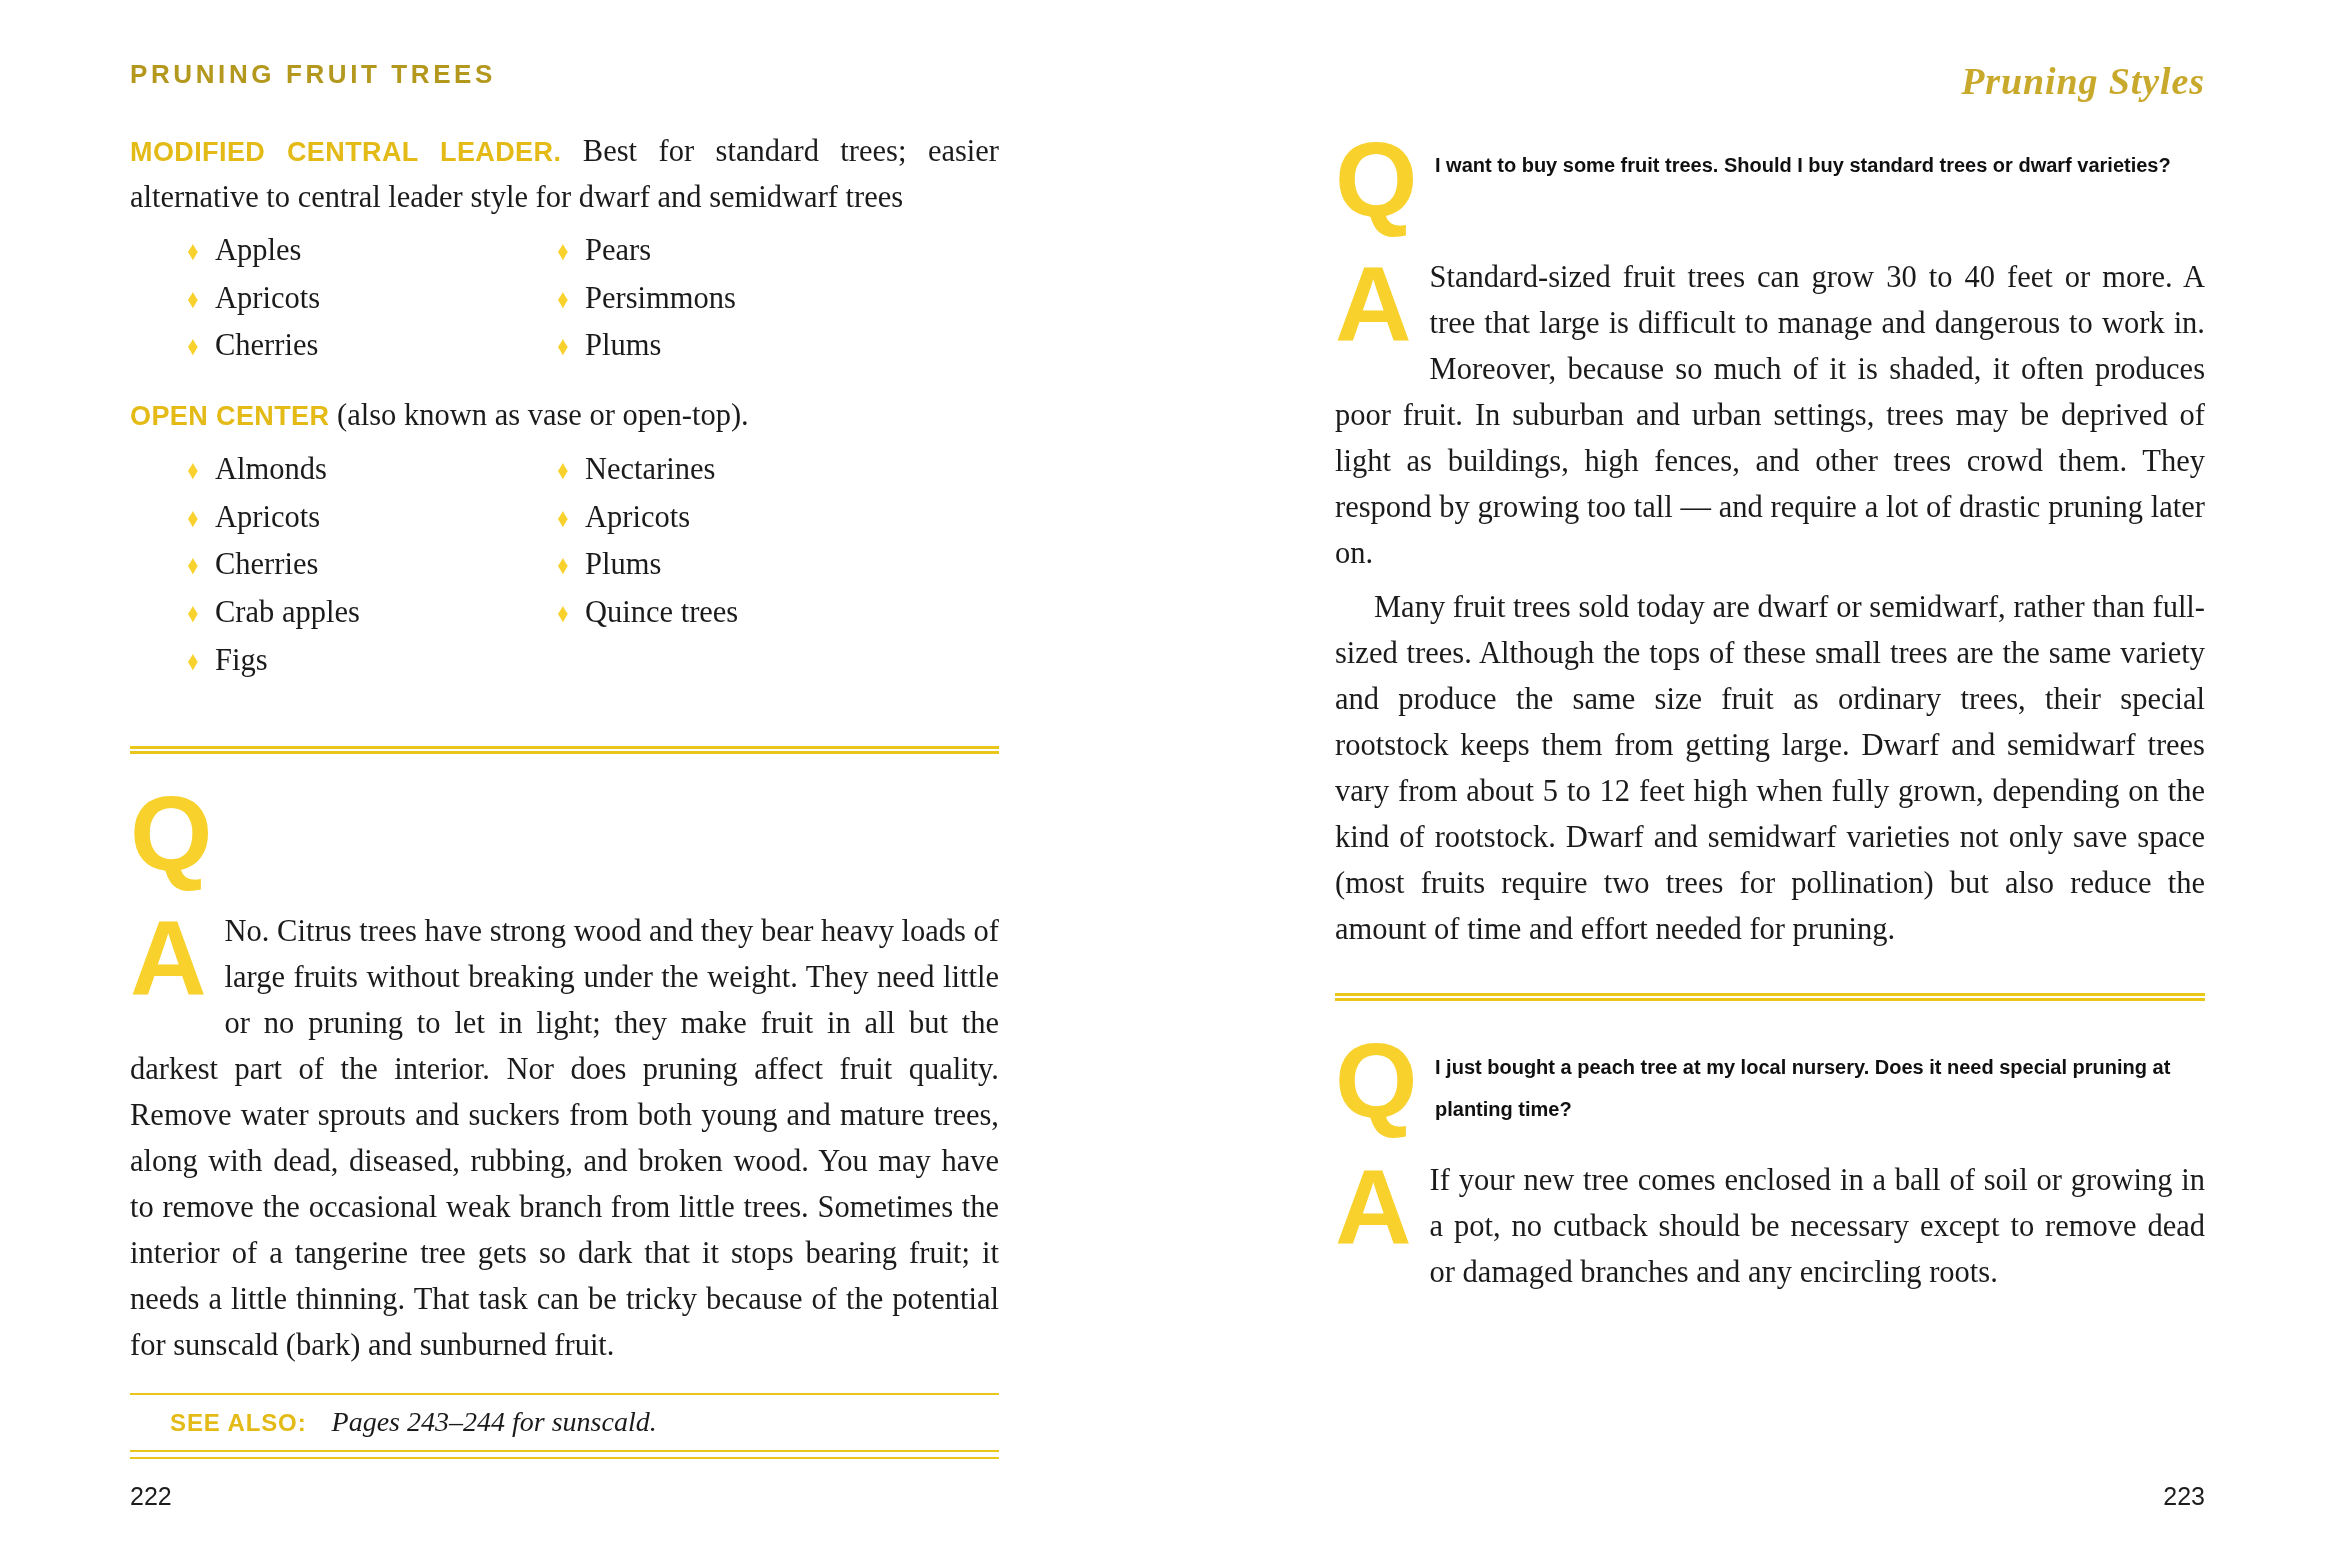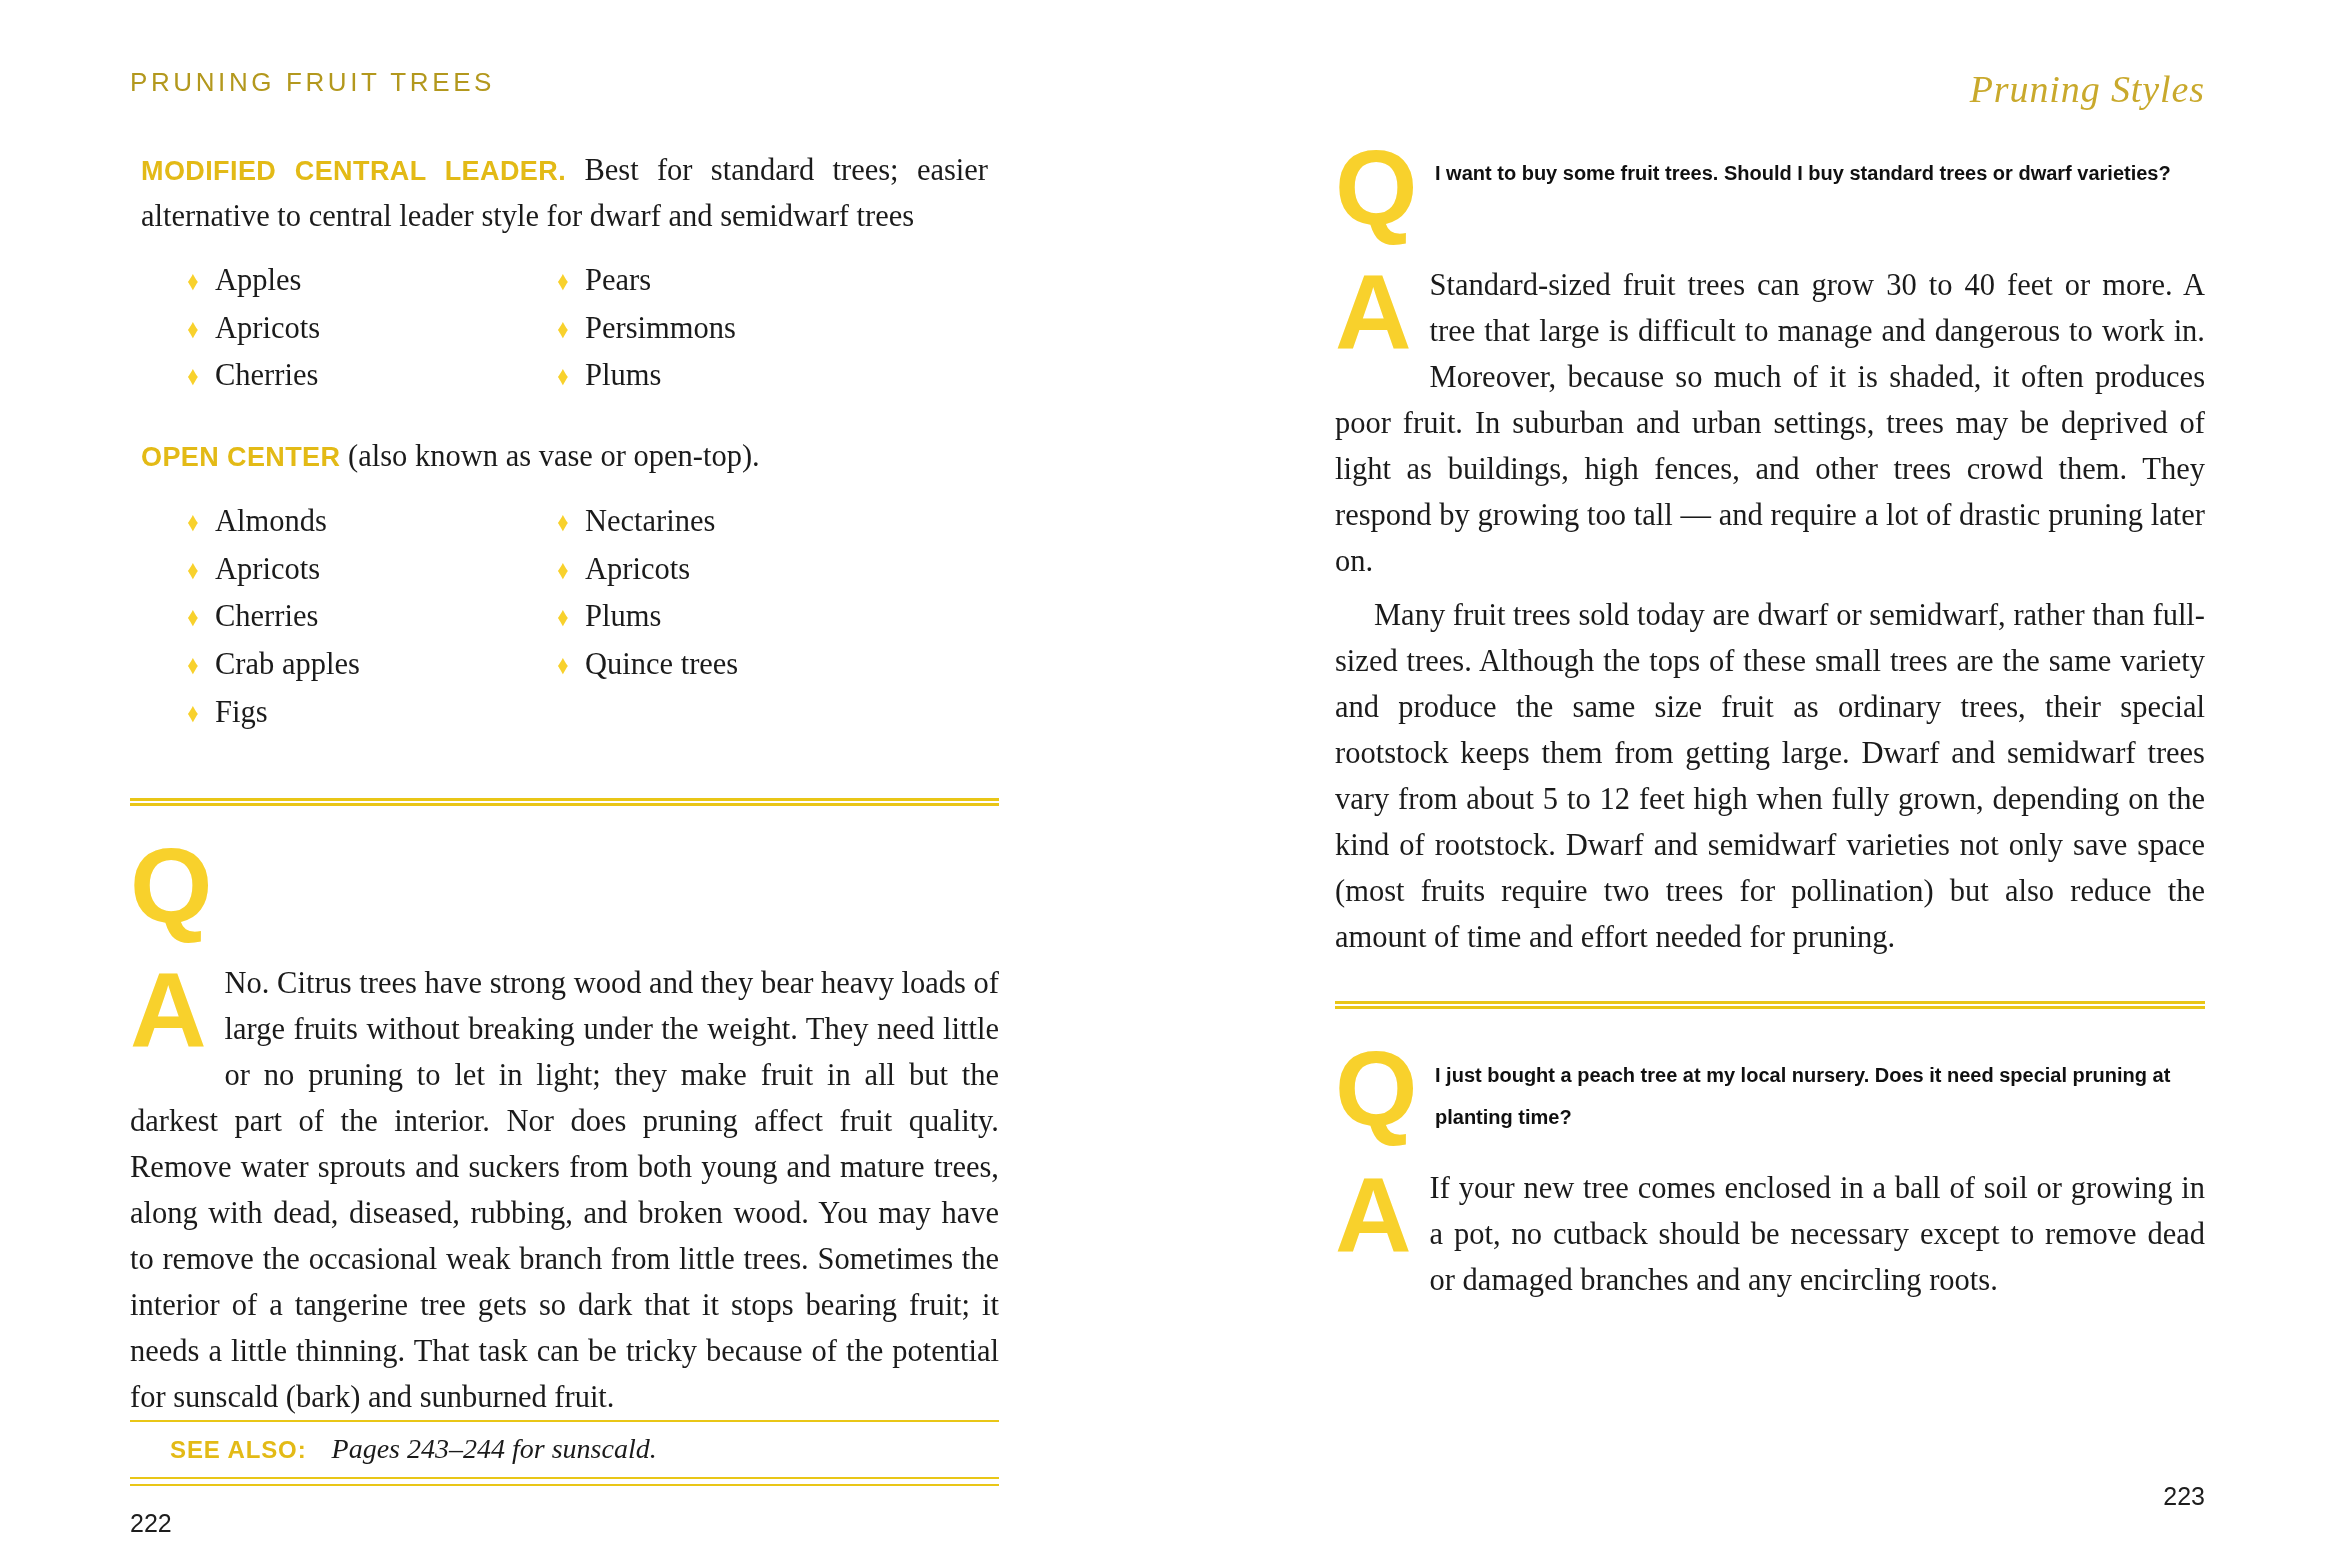--- a/index.html
+++ b/index.html
@@ -18,32 +18,32 @@
     width:2330px;height:1560px;background:var(--page_bg);
     display:flex;font-family:"Liberation Serif",serif;color:var(--ink);
     margin:0 auto;overflow:hidden;
   }
   .page{width:1165px;height:100%;display:flex;flex-direction:column;}
   .page.left{padding:59px 166px 49px 130px;}
   .page.right{padding:59px 125px 49px 170px;}
 
   
   .running-head{
-    font-family:"Liberation Sans",sans-serif;font-weight:400;
+    font-family:"Liberation Sans",sans-serif;font-weight:700;
     font-size:26px;letter-spacing:3.6px;color:var(--gold_head);
-    margin-bottom:39px;flex:0 0 auto;margin-top:8px;
+    margin-bottom:39px;flex:0 0 auto;
   }
   .running-head.rh-right{
     font-family:"Liberation Serif",serif;font-style:italic;
     font-size:38px;letter-spacing:0.9px;color:var(--gold_italic);
     text-align:right;margin-bottom:36px;
   }
 
   
-  .lead{font-size:30.5px;line-height:45px;text-align:justify;margin:11px;}
+  .lead{font-size:30.5px;line-height:45px;text-align:justify;margin:0;}
   .lead .label{
     font-family:"Liberation Sans",sans-serif;font-weight:700;
     font-size:27px;color:var(--gold_label);letter-spacing:0.4px;
   }
 
   
   .list-wrap{display:flex;padding-left:56px;margin:9px 0 21.5px;}
   .col{list-style:none;margin:0;padding:0;}
   .col.c1{width:370px;flex:0 0 auto;}
   .col li{

